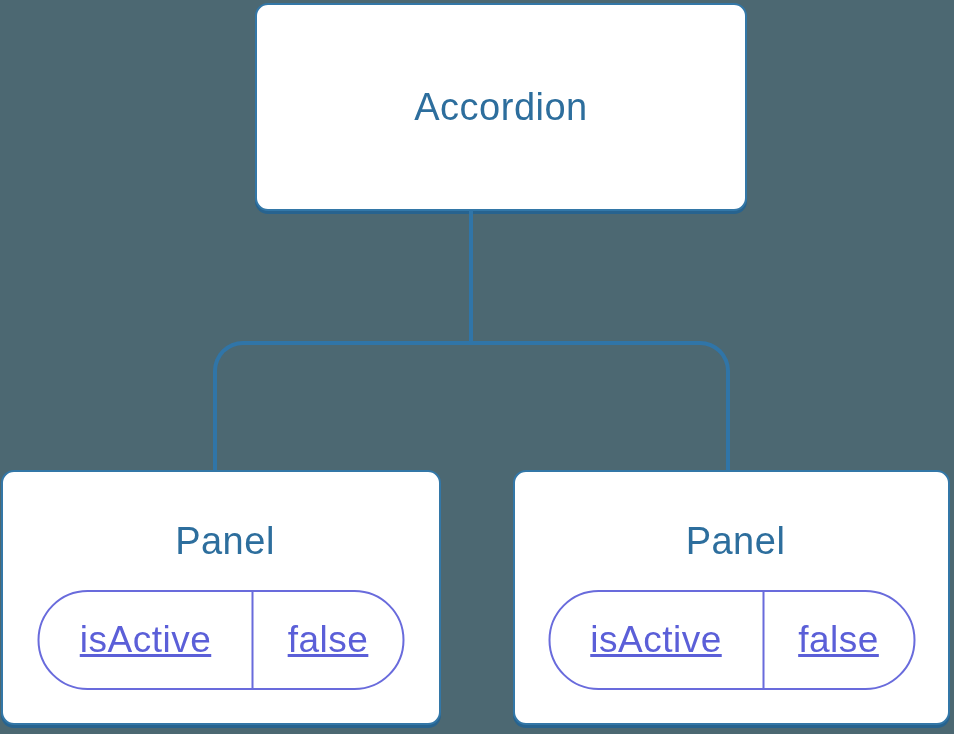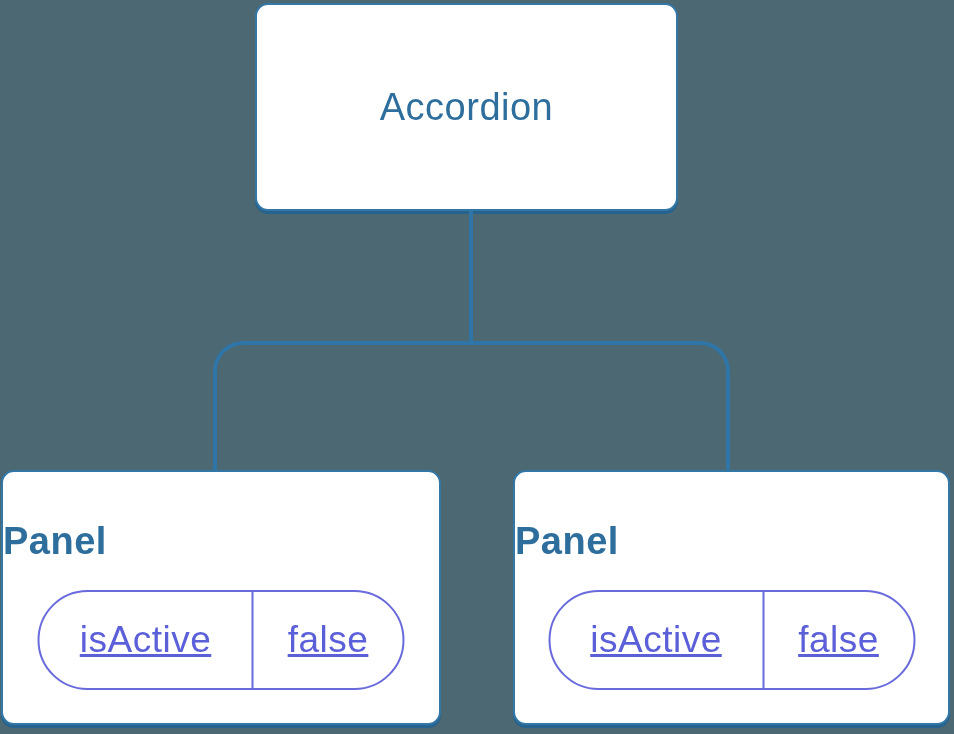--- a/index.html
+++ b/index.html
@@ -25,21 +25,21 @@
   }
   .node {
     position: absolute;
     background: var(--node-bg);
     border: 2px solid var(--node-border);
     border-radius: 13px;
     box-shadow: 0 3px 0 0 var(--node-shadow);
   }
   .node-root {
     left: 255px; top: 3px;
-    width: 423px; height: 208px;
+    width: 492px; height: 208px;
     display: flex; align-items: center; justify-content: center;
   }
   .node-title {
     color: var(--title-text);
     font-size: 38px;
     font-weight: 500;
     letter-spacing: 0.5px;
   }
   
   .stem {
@@ -59,23 +59,23 @@
   }
   
   .node-panel {
     top: 470px;
     width: 440px; height: 255px;
   }
   .node-panel.left  { left: 1px; }
   .node-panel.right { left: 513px; width: 437px; }
   .panel-title {
     position: absolute;
-    left: 0; right: 0; top: 48px;
+    left: 8px; right: 0; top: 48px;
+    text-align: center;
     line-height: 42px;
-    font-weight: bold;
   }
   .state-pill {
     position: absolute;
     top: 118px;
     left: 50%;
     transform: translateX(-50%);
     width: 367px; height: 100px;
     border: 2px solid var(--state-border);
     border-radius: 50px;
     display: flex;

